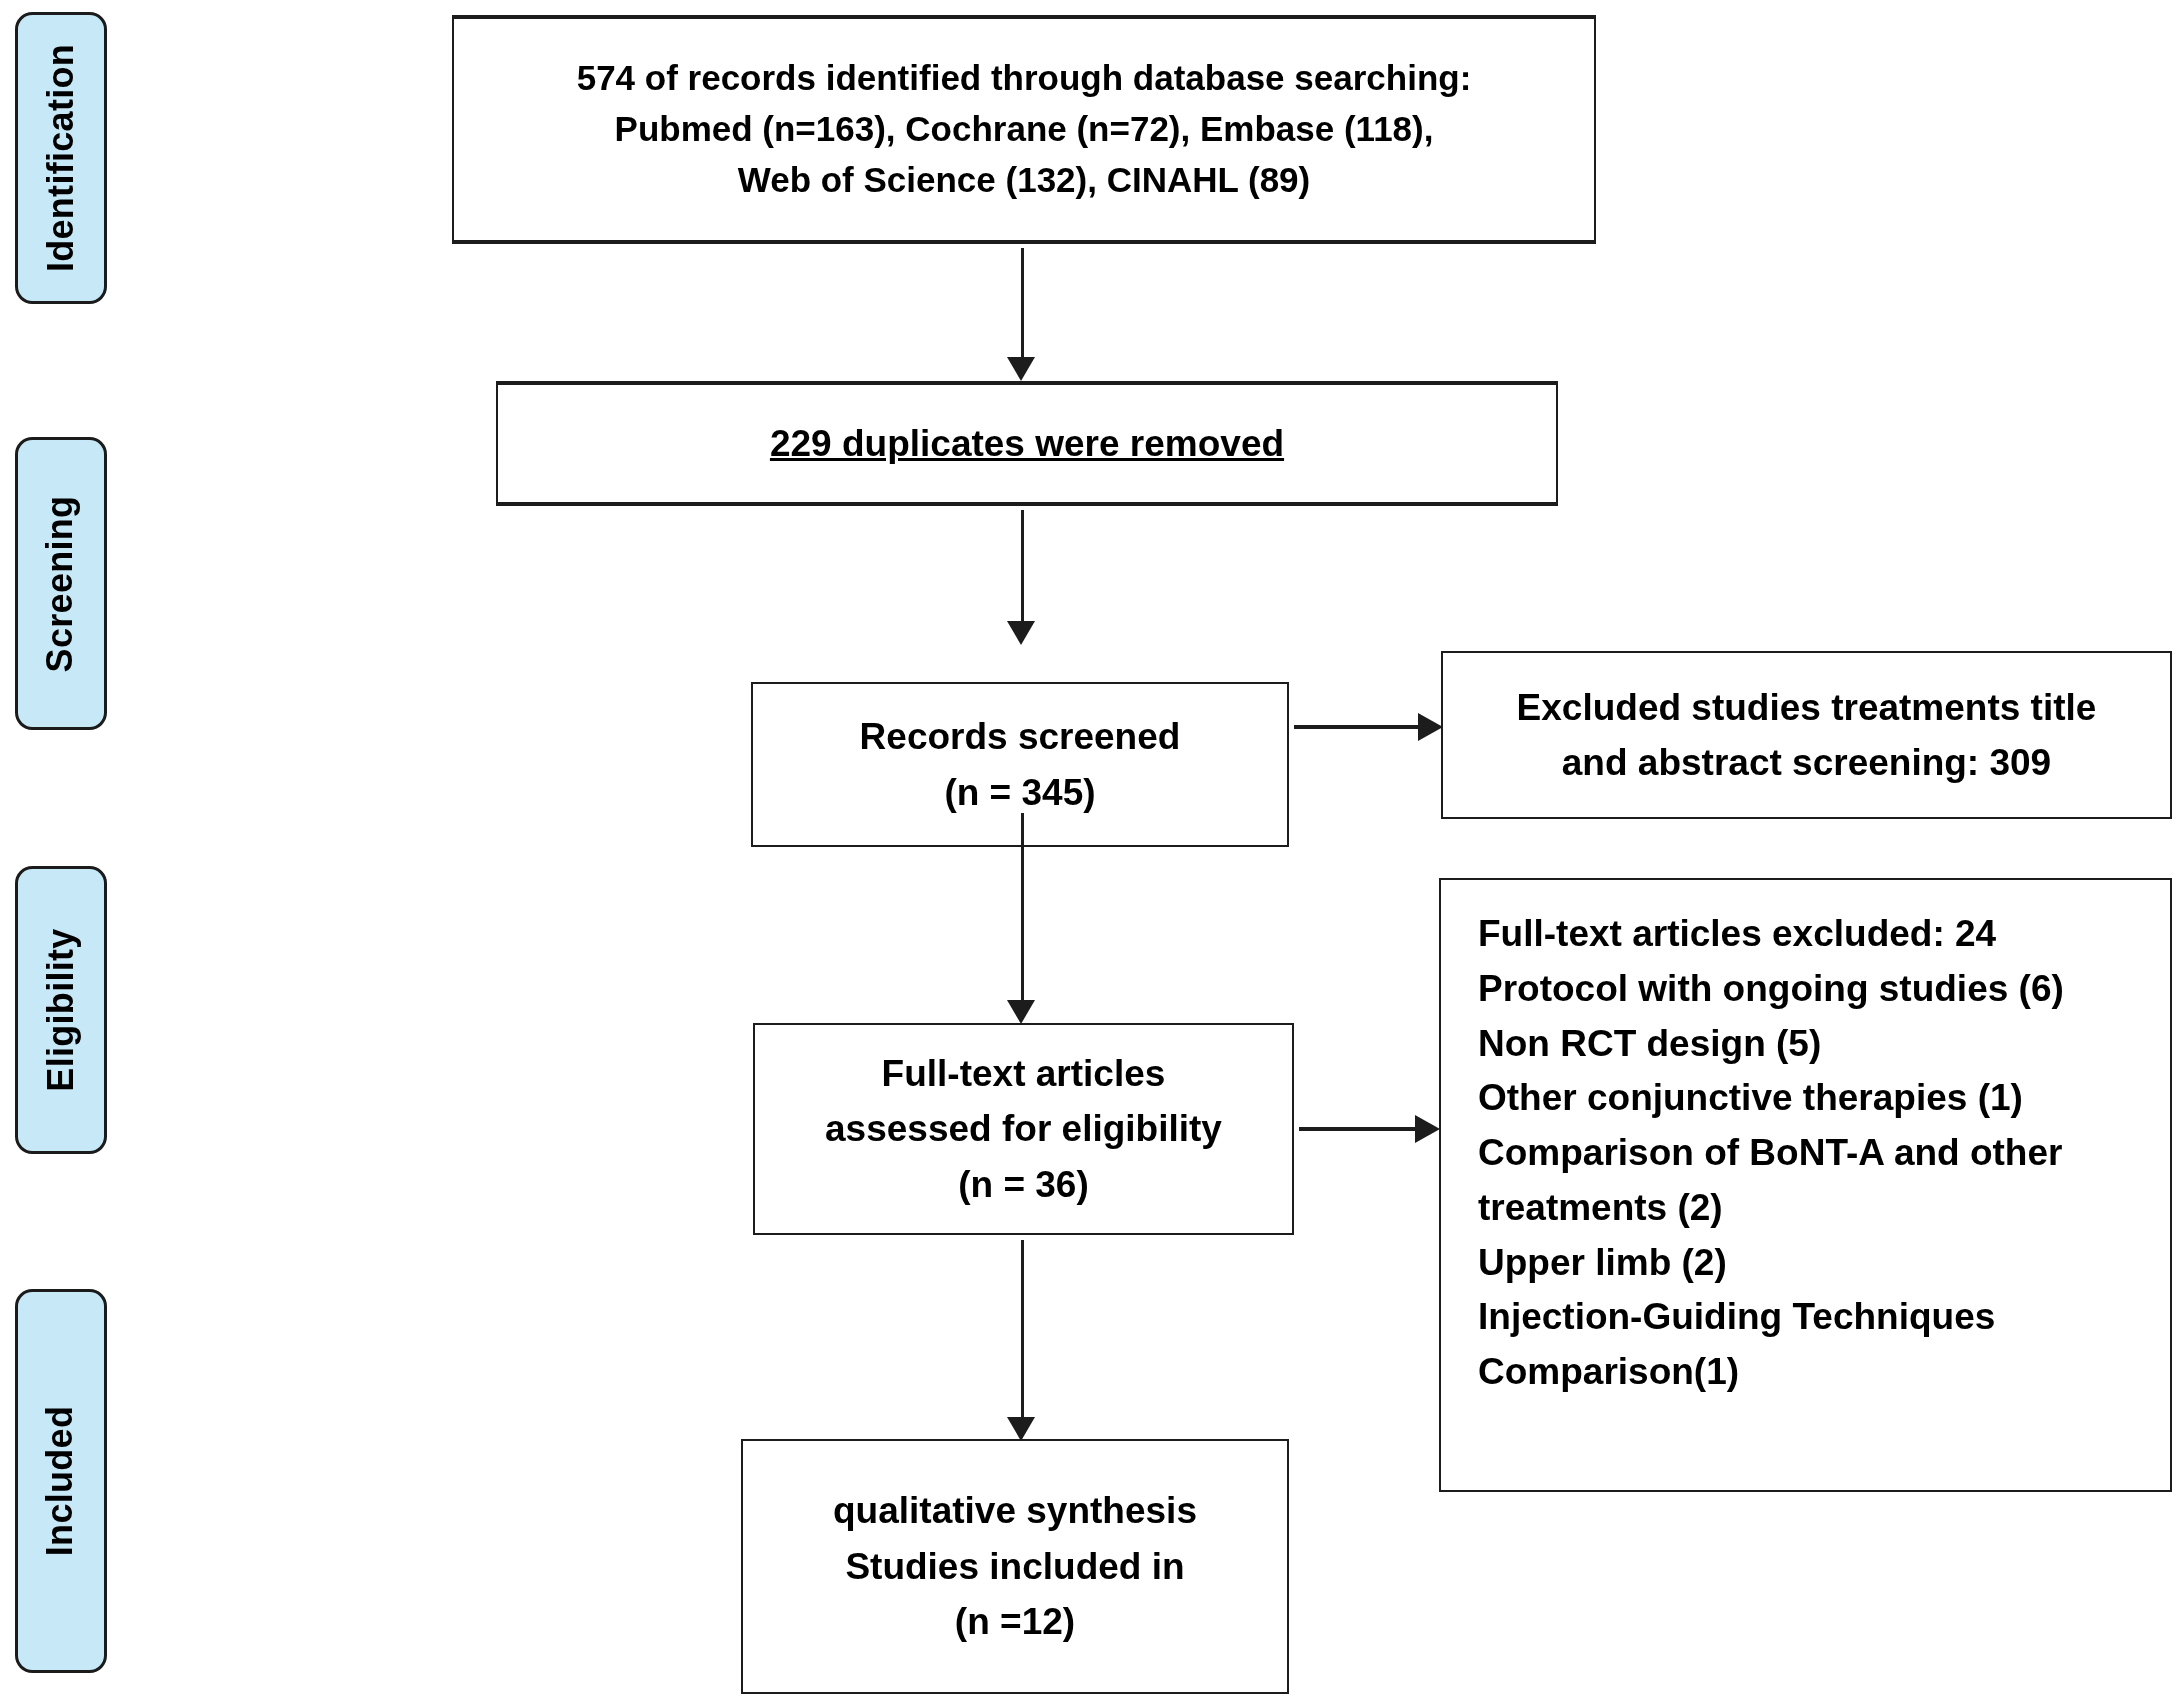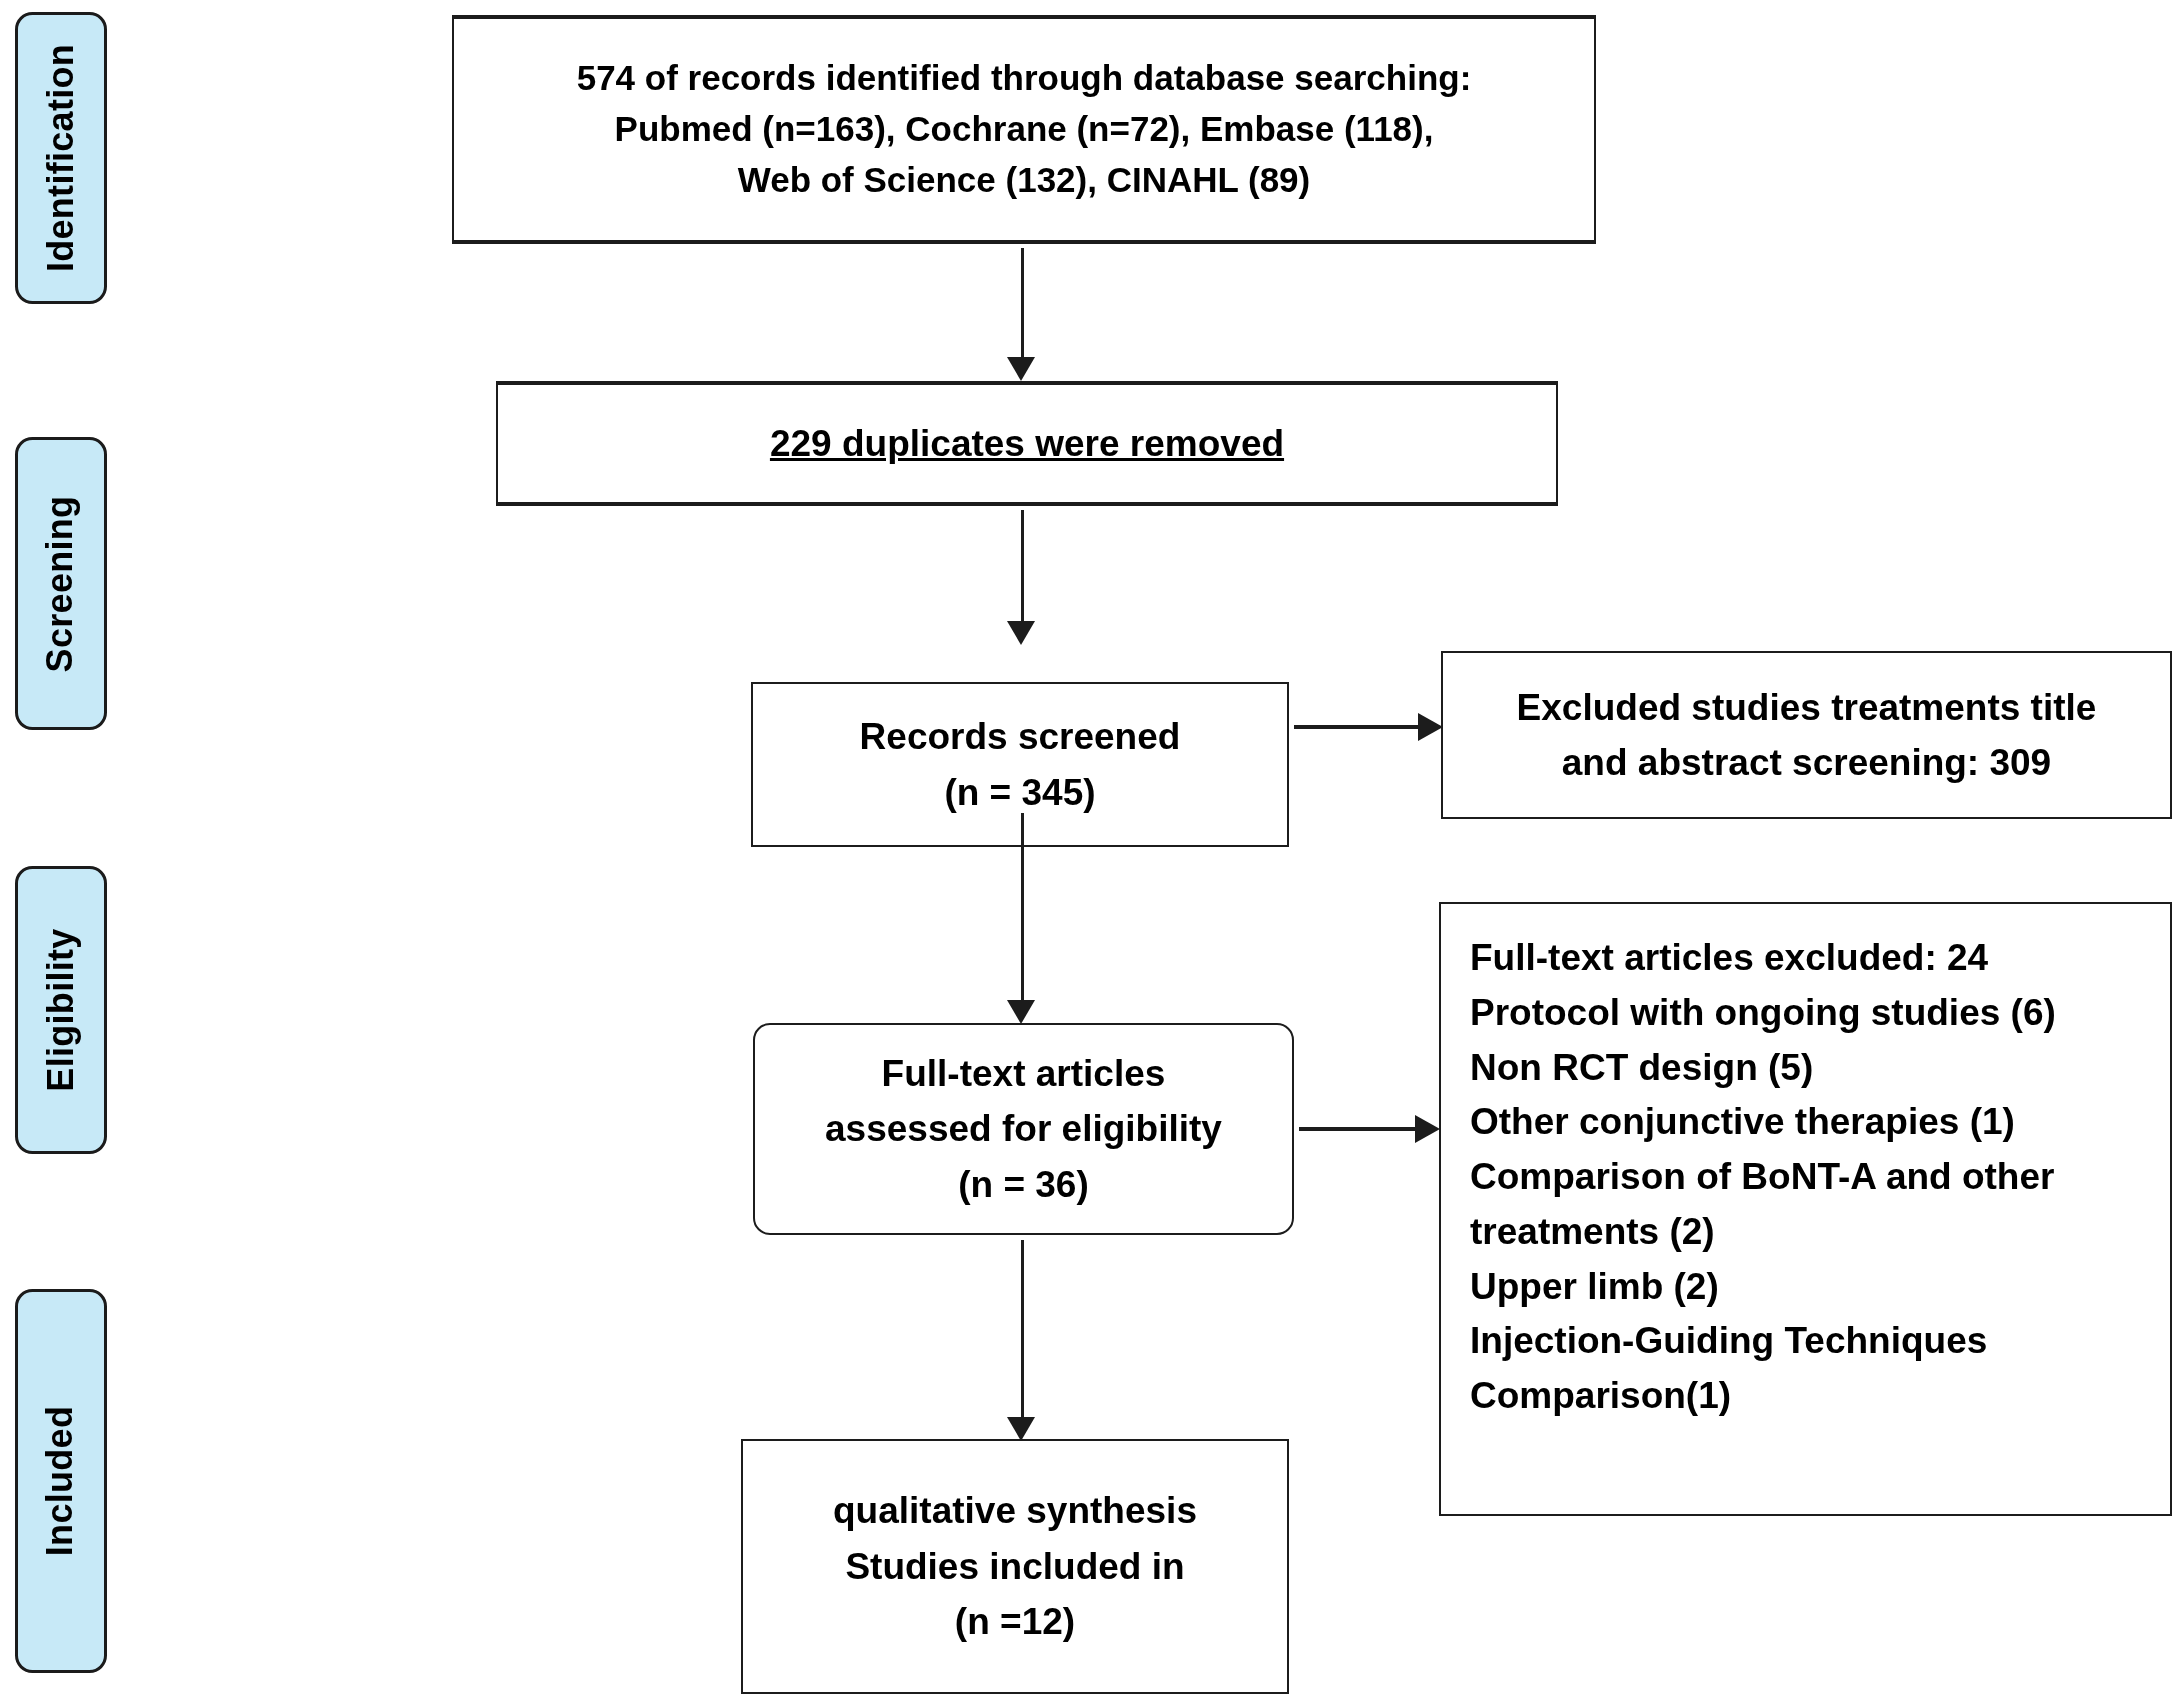--- a/index.html
+++ b/index.html
@@ -48,28 +48,27 @@
     display:flex;flex-direction:column;
     justify-content:center;align-items:center;
     text-align:right;
     font-weight:700;
   }
   .box .line{display:block;}
   #box-identified{left:452px;top:14.7px;width:1144px;height:229px;font-size:35px;line-height:1.45;border-width:4px 2.7px;}
   #box-duplicates{left:496px;top:381px;width:1062px;height:125px;font-size:37px;border-width:4px 2.7px;text-decoration:underline;}
   #box-screened{left:751px;top:682px;width:538px;height:165px;font-size:37px;line-height:1.5;}
   #box-excluded-screening{left:1441px;top:651px;width:731px;height:168px;font-size:37px;line-height:1.5;}
-  #box-fulltext{left:753px;top:1023px;width:541px;height:212px;font-size:37px;line-height:1.5;border-radius:17px;}
+  #box-fulltext{left:753px;top:1023px;width:541px;height:212px;font-size:37px;line-height:1.5;}
   #box-reasons{
     left:1439px;top:878px;width:733px;height:614px;
     font-size:37px;line-height:1.48;
     justify-content:flex-start;align-items:flex-start;
     text-align:left;
-    padding:27px 20px 27px 29px;
-    margin-top:24px;
+    padding:27px 20px 27px 37px;
   }
   #box-included{left:741px;top:1439px;width:548px;height:255px;font-size:37px;line-height:1.5;}
 
   
   .vline{position:absolute;width:2.7px;background:var(--arrow);}
   .hline{position:absolute;height:4px;background:var(--arrow);}
   .head-down{
     position:absolute;width:0;height:0;
     border-left:14.7px solid transparent;
     border-right:14.7px solid transparent;

